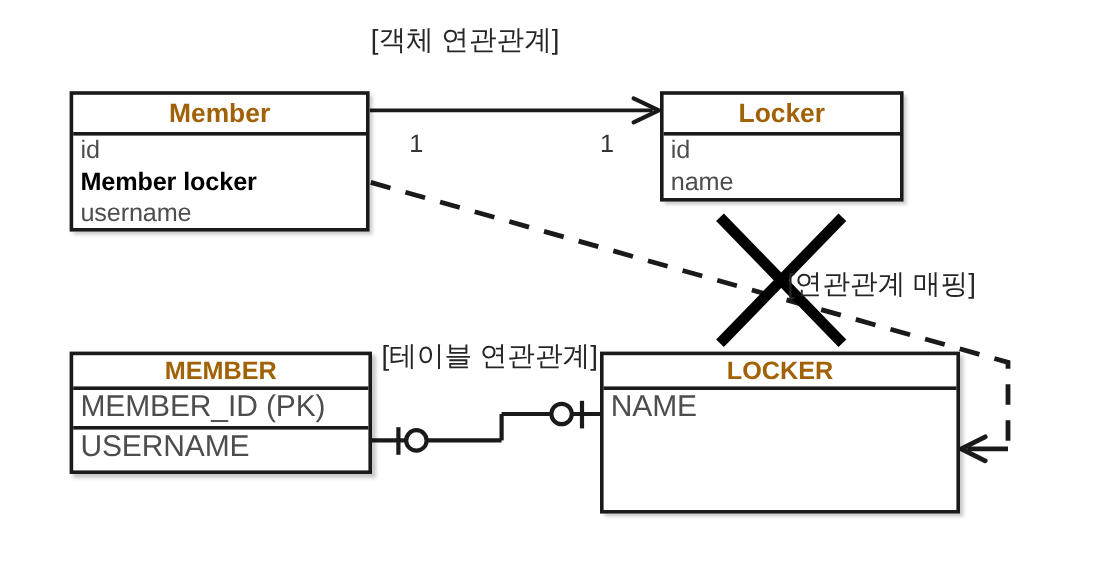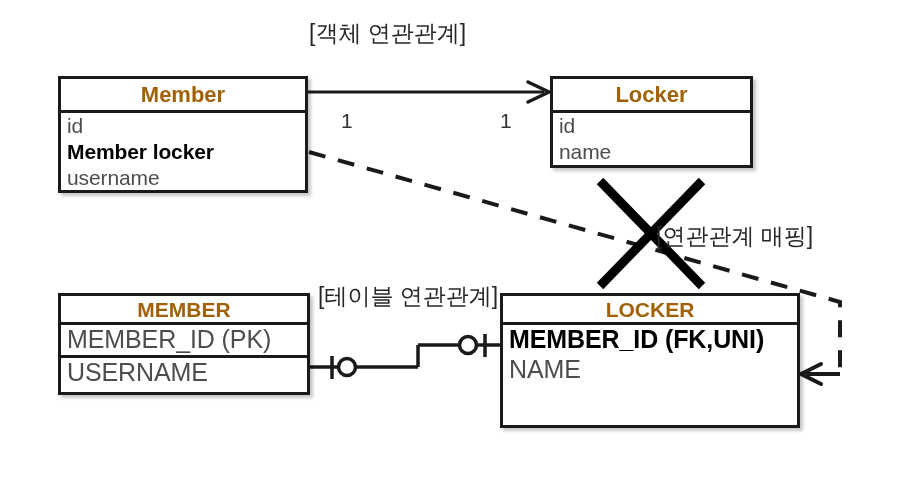--- a/index.html
+++ b/index.html
@@ -166,18 +166,17 @@
       <div class="field">MEMBER_ID (PK)</div>
     </div>
     <div class="compartment">
       <div class="field">USERNAME</div>
     </div>
   </div>
 
   <div class="box tbl" id="box-locker-table">
     <div class="box-title">LOCKER</div>
     <div class="compartment">
-      <div class="field bold">MEMBER_ID (FK,UNI)</div>
       <div class="field">NAME</div>
     </div>
   </div>
 
 </div>
 
 </body></html>

